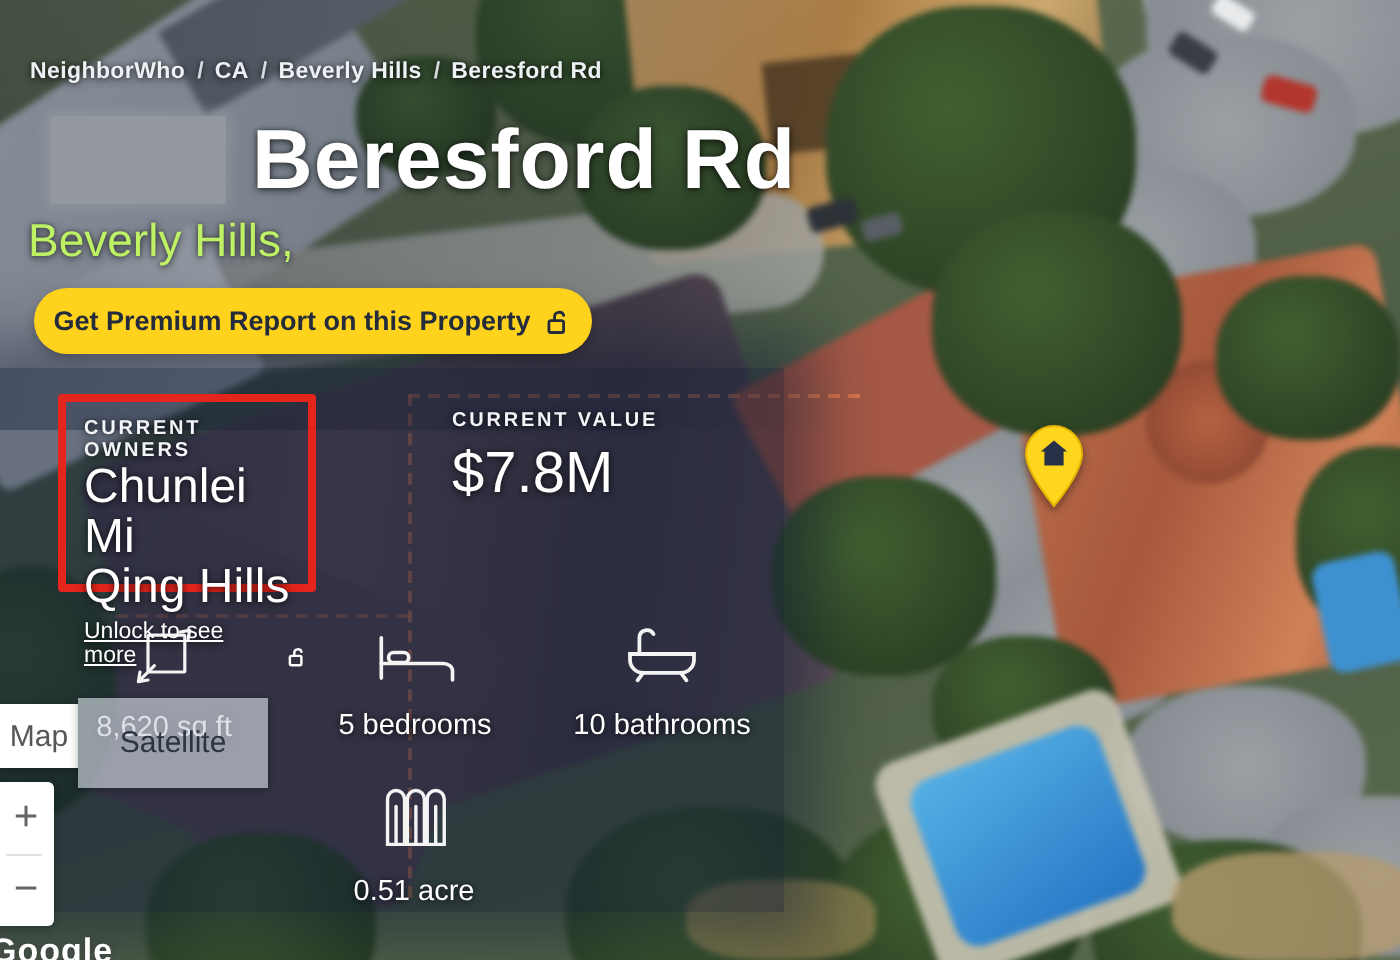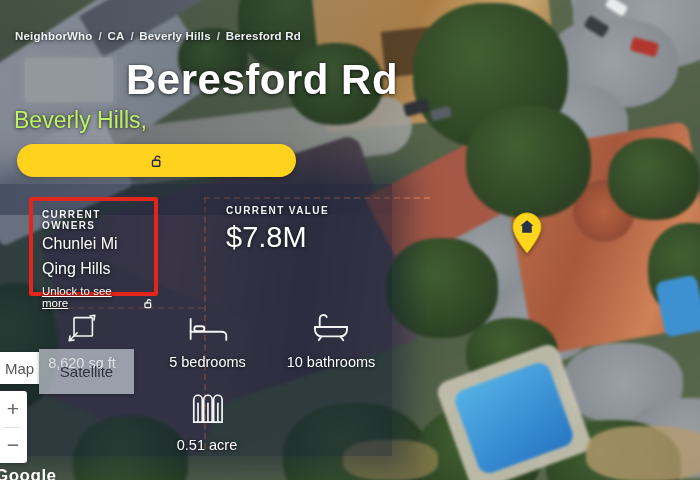--- a/index.html
+++ b/index.html
@@ -41,21 +41,21 @@
   .cta{position:absolute;left:17px;top:144px;z-index:30;width:279px;height:33px;border:none;
        border-radius:17px;background:#FFD21E;color:#242B3A;font-size:13.5px;font-weight:bold;
        display:flex;align-items:center;justify-content:center;gap:7px;cursor:pointer;
        box-shadow:0 2px 6px rgba(0,0,0,.25);}
   .cta svg{flex:0 0 auto;}
 
   
   .ownersbox{position:absolute;left:29px;top:197px;width:129px;height:99px;z-index:30;
              border:4px solid #E3251C;border-radius:2px;padding:8px 0 0 9px;color:#fff;}
   .tinylabel{font-size:10px;font-weight:bold;letter-spacing:1.4px;color:#f2f4f7;}
-  .owner{font-size:16px;font-weight:500;line-height:25px;color:#fff;}
+  .owner{font-size:24px;font-weight:500;line-height:25px;color:#fff;}
   .unlock{display:flex;align-items:flex-end;gap:4px;margin-top:4px;font-size:11.5px;color:#fff;
           text-decoration:underline;cursor:pointer;}
 
   
   .valueblock{position:absolute;left:226px;top:205px;z-index:30;color:#fff;}
   .amount{font-size:29px;font-weight:500;margin-top:5px;}
 
   
   .stat{position:absolute;z-index:30;display:flex;flex-direction:column;align-items:center;gap:7px;color:#fff;}
   .stat .lbl{font-size:14.5px;font-weight:500;white-space:nowrap;}
@@ -154,20 +154,21 @@
   <div class="titlerow">
     <div class="redact addr"></div>
     <h1 class="street ts">Beresford Rd</h1>
   </div>
   <div class="cityrow">
     <span class="ts">Beverly Hills,</span>
     <div class="redact zip"></div>
   </div>
 
   <button class="cta">
+    <span>Get Premium Report on this Property</span>
     <span style="display:flex;">
       <svg width="14" height="14" viewBox="0 0 20 20" fill="none" stroke="#242B3A" stroke-width="2" stroke-linecap="round">
         <rect x="3.5" y="9" width="10.5" height="8.5" rx="1.5"></rect>
         <path d="M7.5 9 V6.5 a3.4 3.4 0 0 1 6.6 -1.2"></path>
       </svg>
     </span>
   </button>
 
   <div class="ownersbox">
     <div class="tinylabel ts">CURRENT OWNERS</div>

